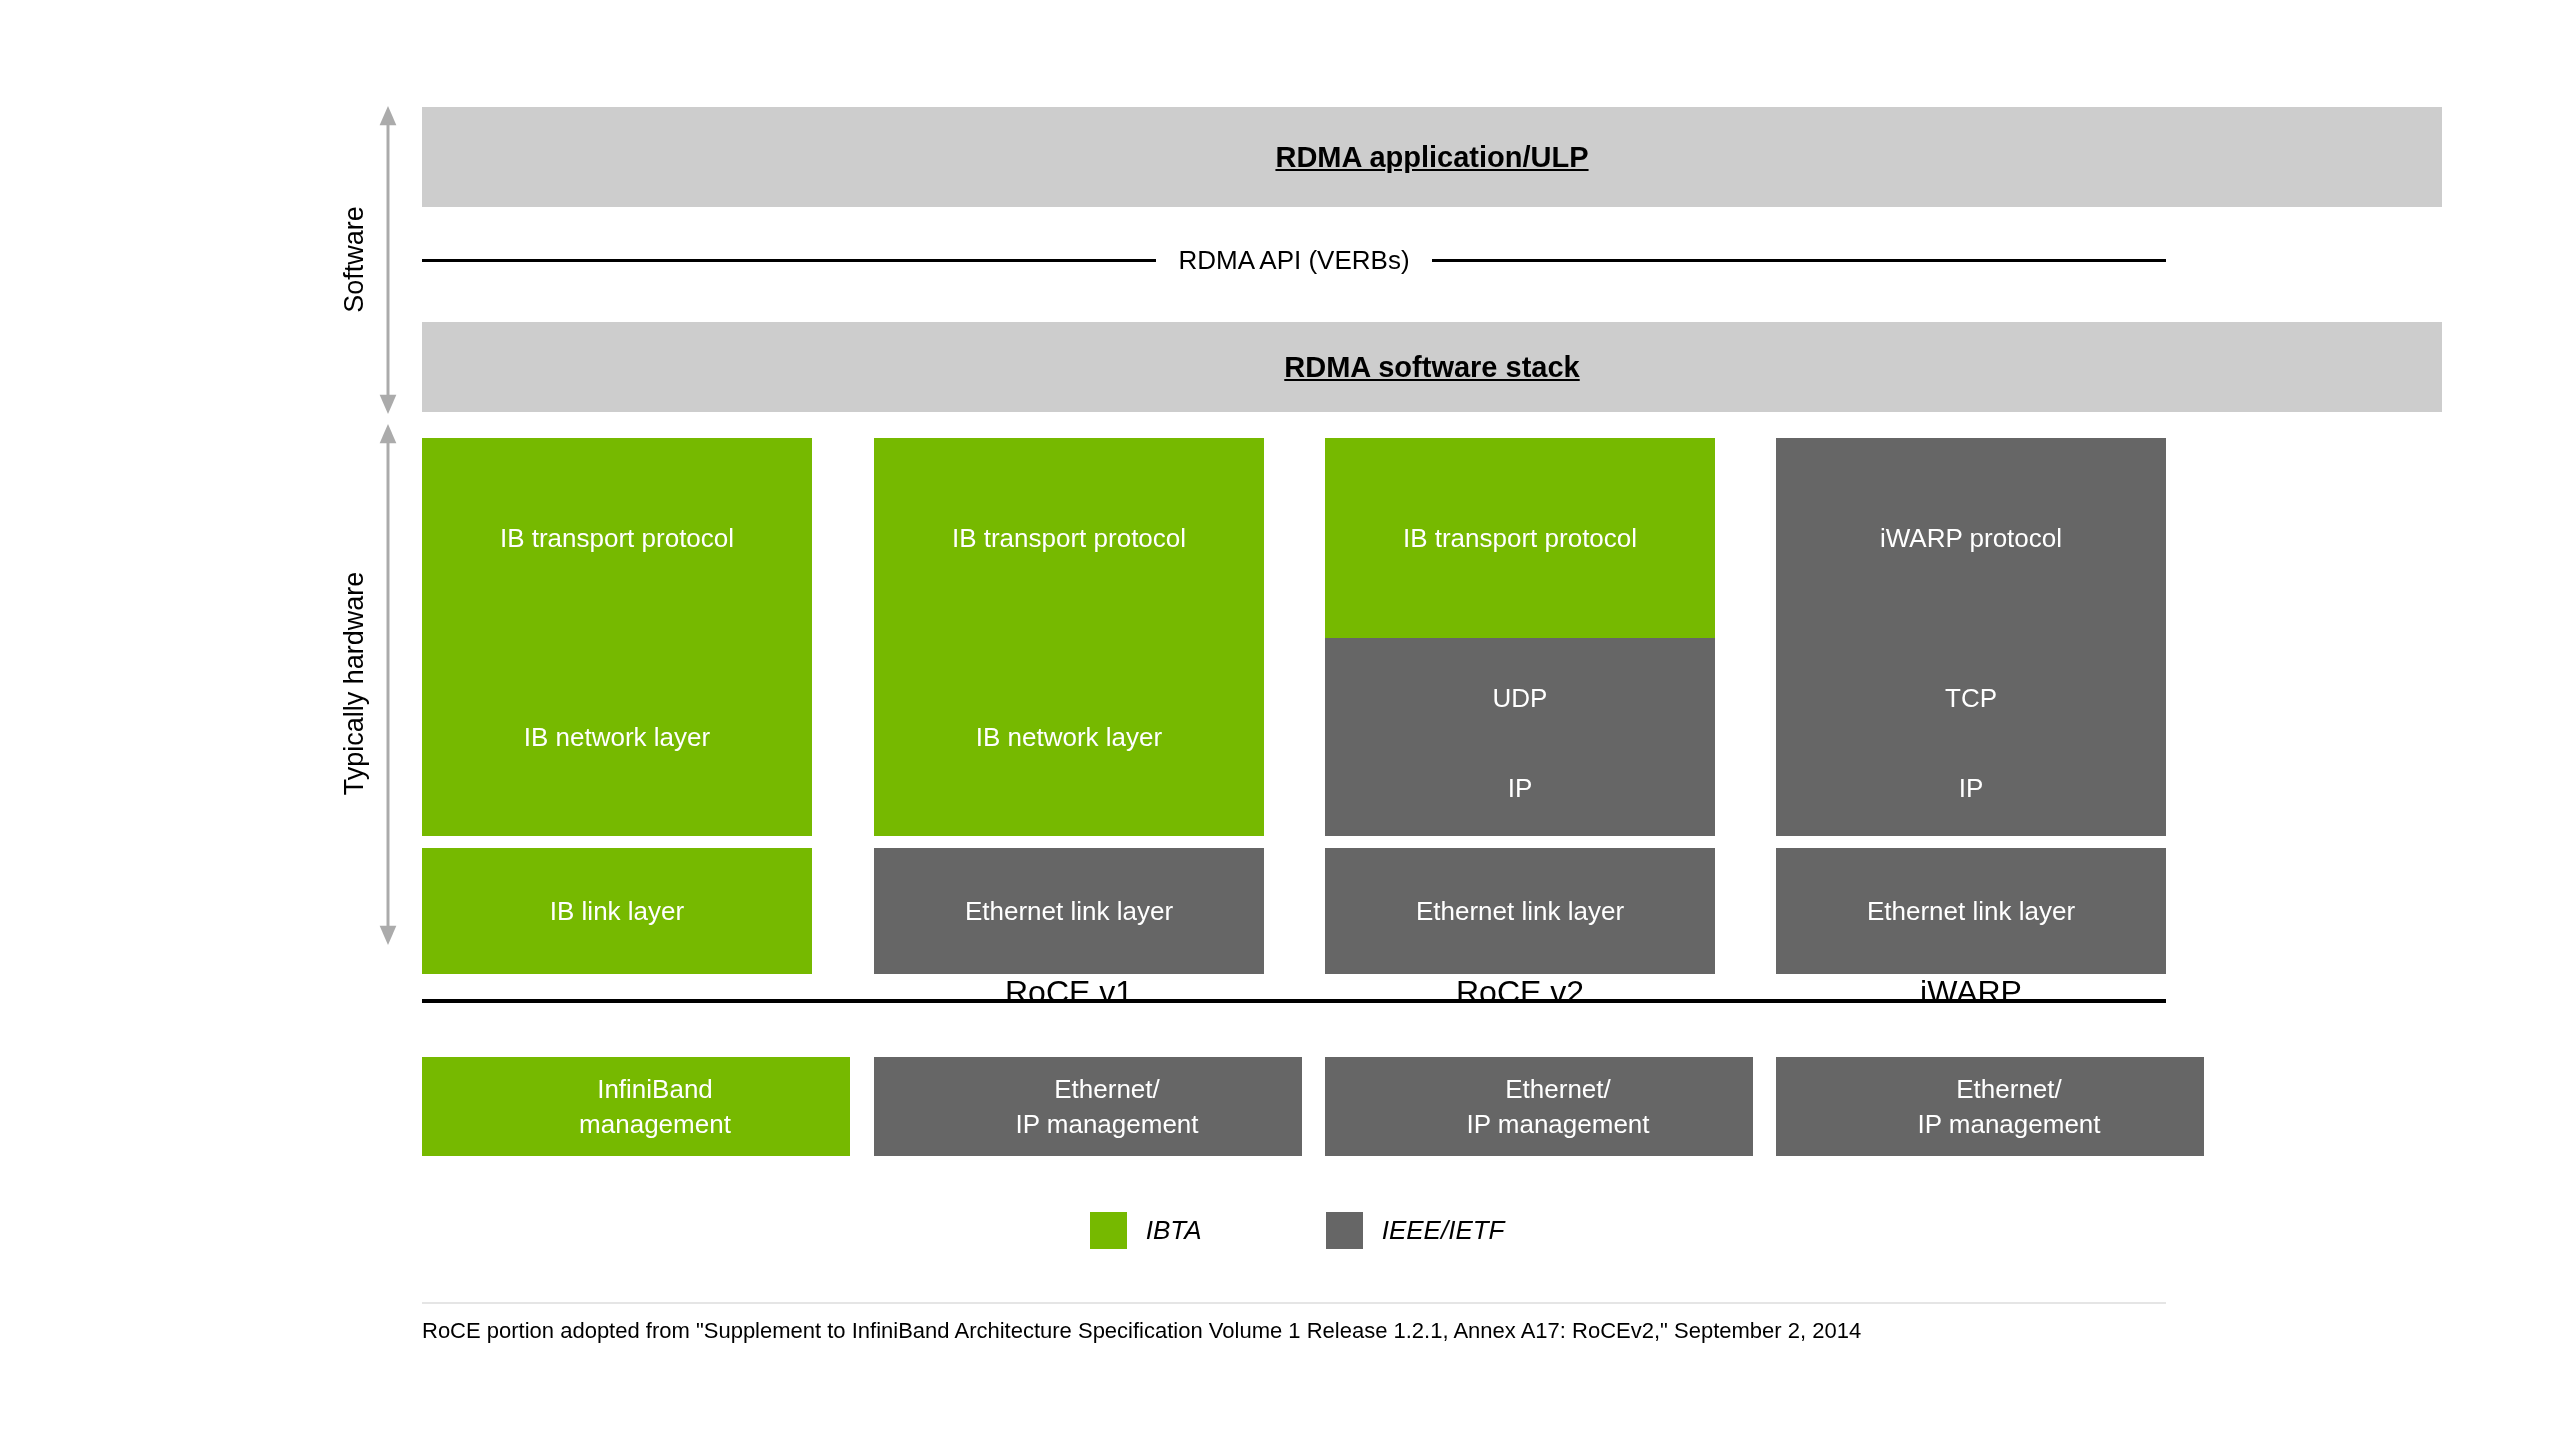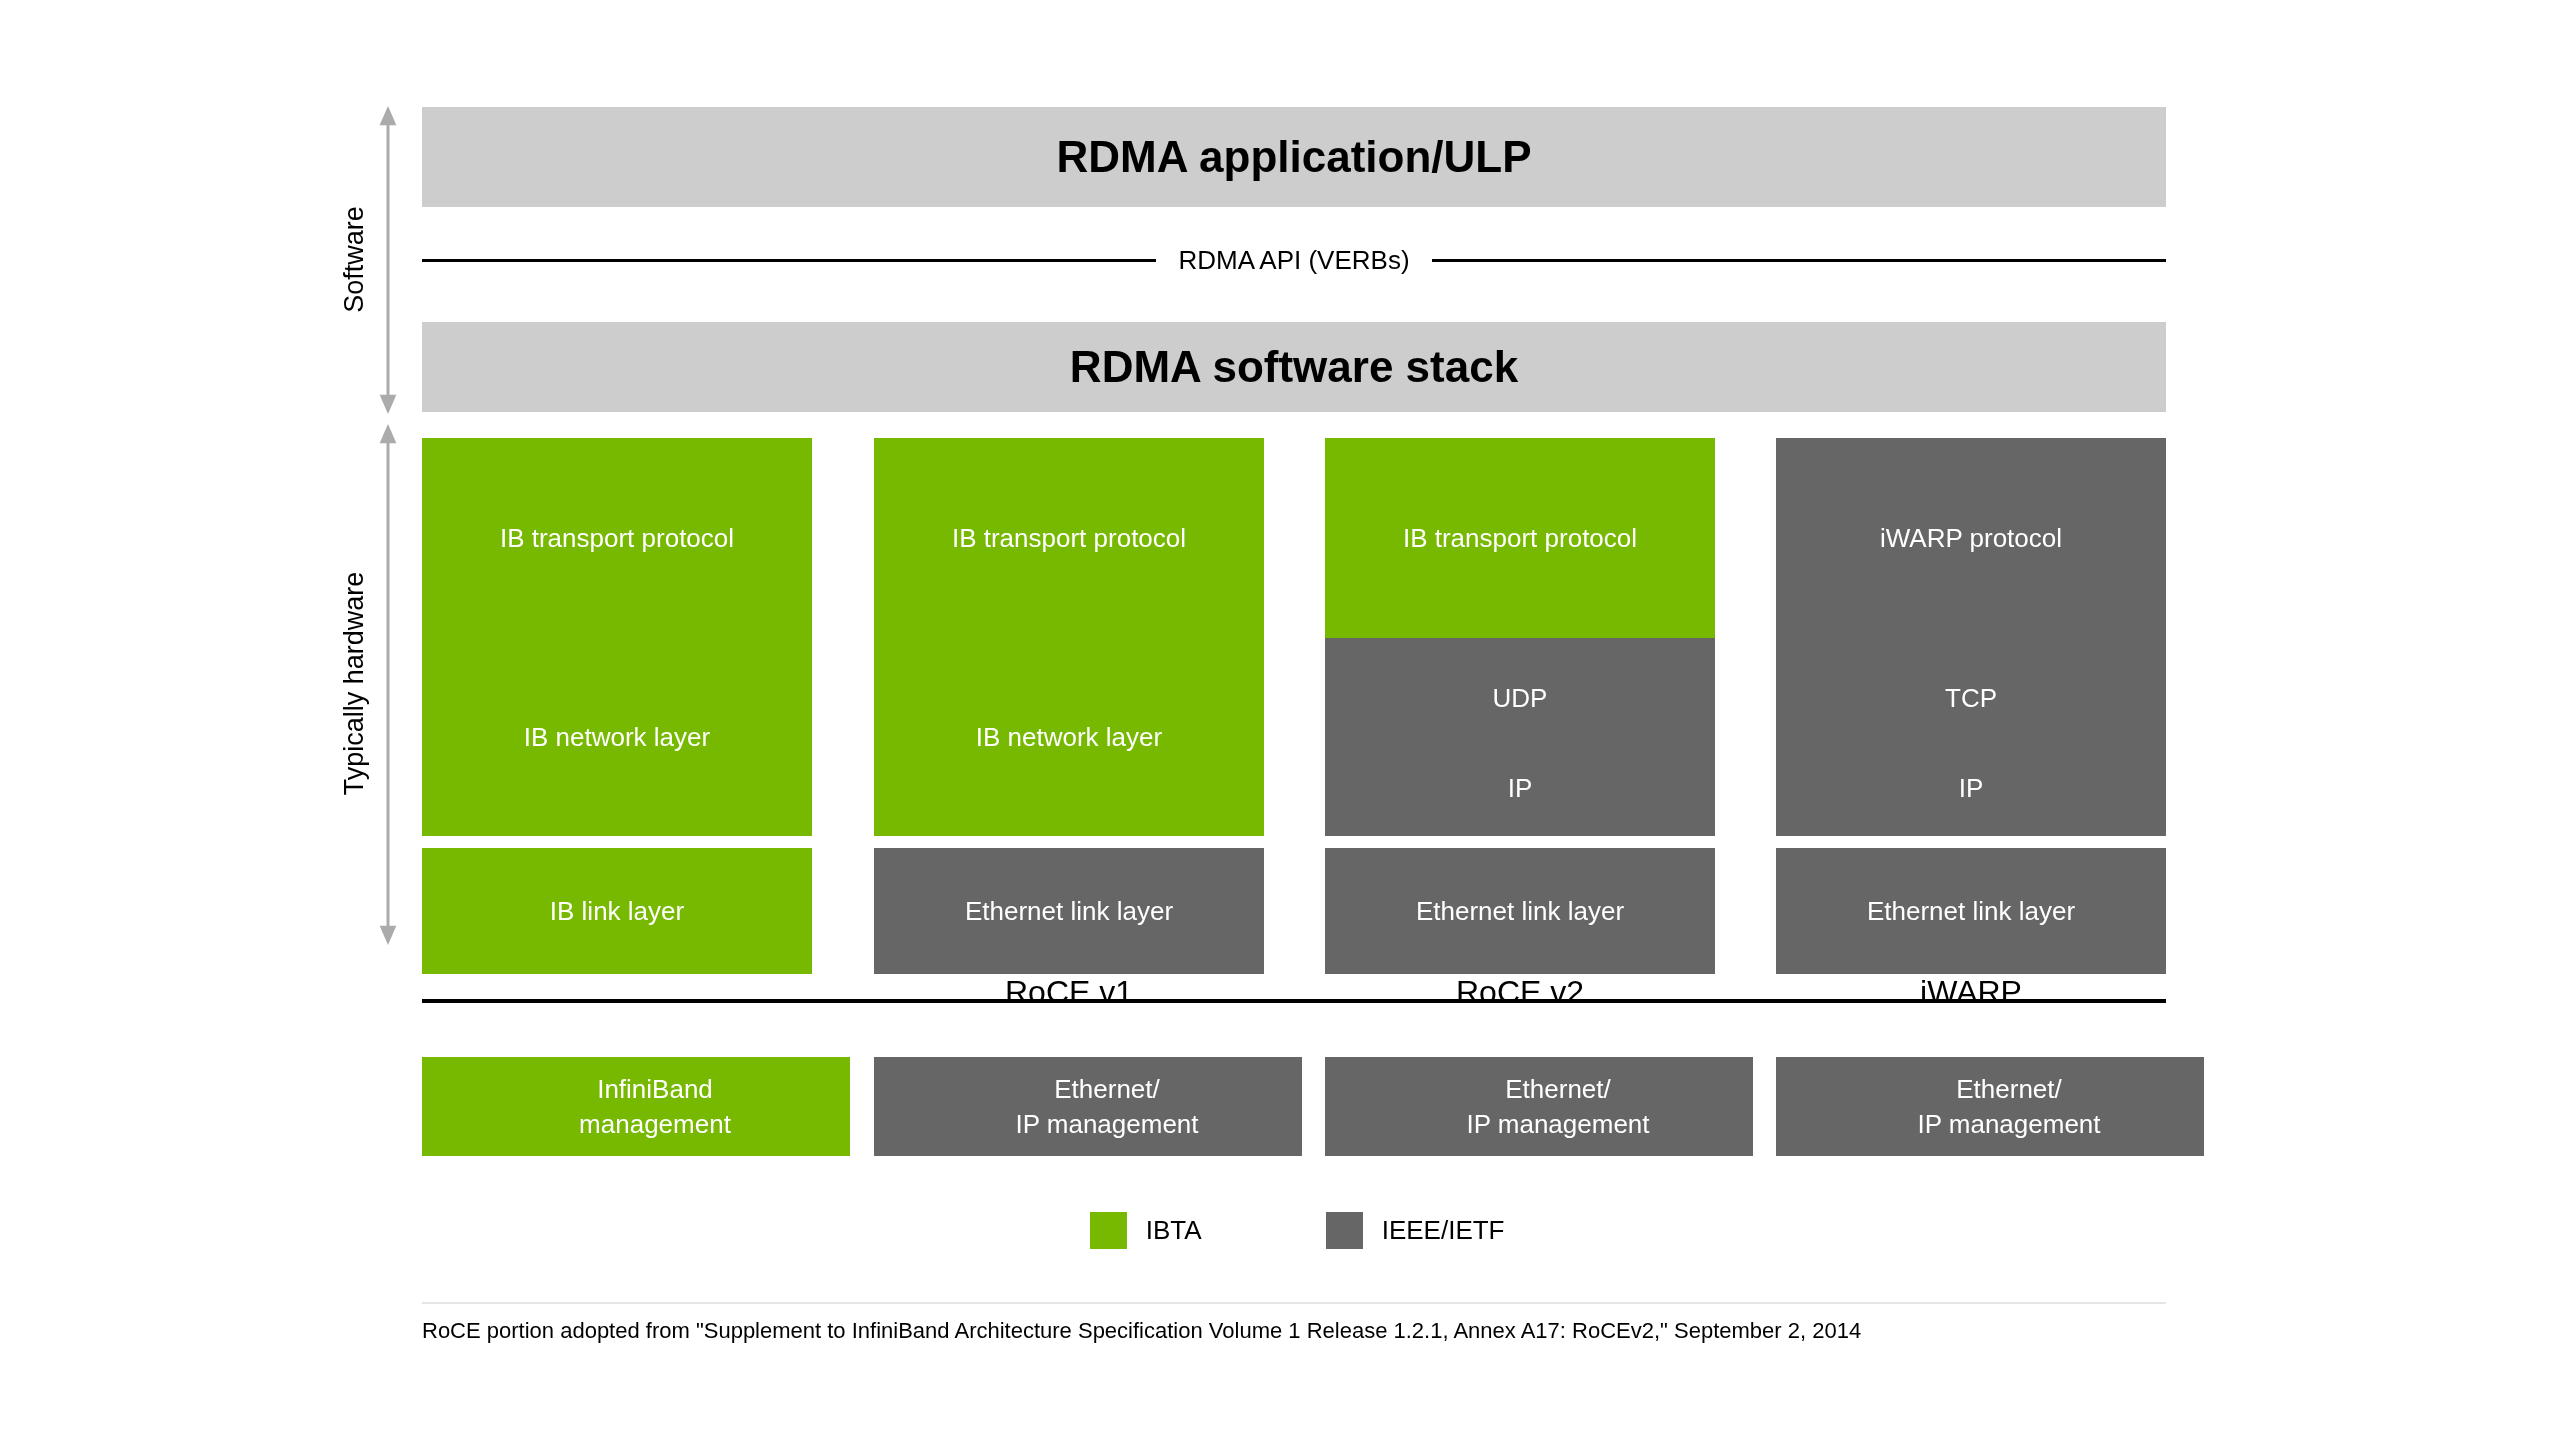--- a/index.html
+++ b/index.html
@@ -4,23 +4,23 @@
 <style>
   html,body{margin:0;padding:0;background:#ffffff;}
   body{
     width:2576px;height:1449px;position:relative;overflow:hidden;
     font-family:"Liberation Sans", sans-serif;color:#000;
   }
   .abs{position:absolute;}
 
   
   .banner{
-    left:422px;width:1744px;background:var(--bar-gray);
+    left:422px;width:2020px;background:var(--bar-gray);
     display:flex;align-items:center;justify-content:center;
-    font-size:44px;font-weight:700;color:#000;
+    font-size:29px;font-weight:700;color:#000;text-decoration:underline;
   }
   .banner.app{top:107px;height:100px;}
   .banner.stack{top:322px;height:90px;}
 
   
   .api-row{
     left:422px;top:245px;width:1744px;height:31px;
     display:flex;align-items:center;
   }
   .api-row .hline{flex:1;height:3.2px;background:#000;}
@@ -59,21 +59,21 @@
 
   .divider{left:422px;top:999px;width:1744px;height:3.9px;background:#000;}
 
   .mgmt{
     top:1057px;height:99px;white-space:pre-line;line-height:1.32;padding-left:38px;
   }
 
   
   .legend-item{display:flex;align-items:center;top:1212px;}
   .legend-swatch{width:37px;height:37px;margin-right:18.7px;}
-  .legend-label{font-size:26px;color:#000;white-space:nowrap;}
+  .legend-label{font-size:26px;color:#000;white-space:nowrap;font-style:italic;}
   .legend-item.first{left:1090px;}
   .legend-item.second{left:1326px;}
 
   
   .foot-rule{left:422px;top:1302px;width:1744px;height:1.9px;background:var(--rule-gray);}
   .footnote{left:422px;top:1317px;width:1932px;font-size:22px;line-height:27px;color:#000;}
 </style>
 </head>
 <body style="--green: #76B900; --dark: #666666; --bar-gray: #CDCDCD; --arrow-gray: #ABABAB; --rule-gray: #E5E5E5;">
 

